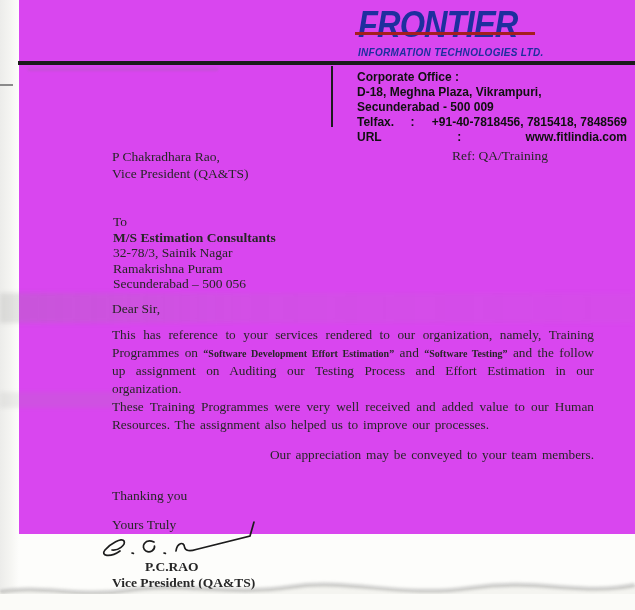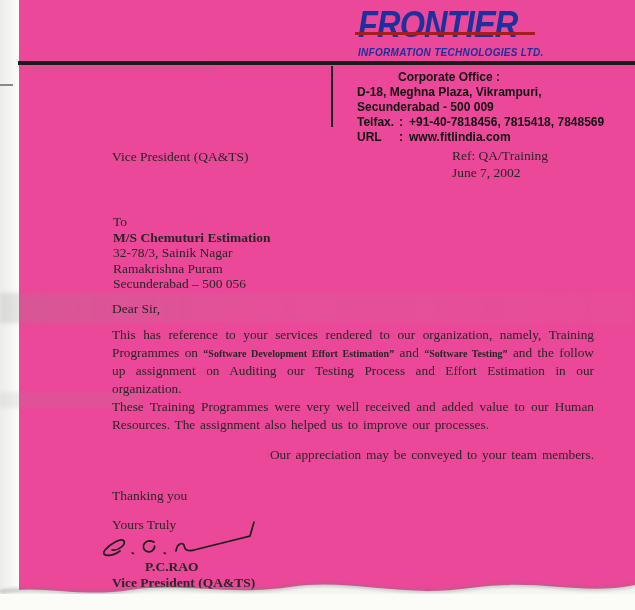--- a/index.html
+++ b/index.html
@@ -4,21 +4,21 @@
 <style>
   :root{
     --logo-blue:#1e2f9e;
     --logo-red:#a51e1e;
     --rule-black:#1a1a1a;
     --ink:#262626;
   }
   *{margin:0;padding:0;box-sizing:border-box;}
   html,body{width:635px;height:610px;overflow:hidden;}
   body{background:#fdfdfb;font-family:"Liberation Serif",serif;position:relative;}
-  .scan{position:absolute;inset:0;width:635px;height:610px;background:#ec4899;}
+  .scan{position:absolute;inset:0;width:635px;height:534px;background:#d946ef;}
 
   
   .edge-left{position:absolute;left:0;top:0;width:19px;height:592px;
     background:linear-gradient(to right,#ececea,#f5f5f2 55%,#fdfdfb);}
   .edge-dash{position:absolute;left:0;top:84px;width:13px;height:2px;background:#8a8a8a;}
   .smudge-top{position:absolute;left:28px;top:68px;width:190px;height:3px;
     background:rgba(120,120,120,.18);filter:blur(1px);}
   .band-mid{position:absolute;left:0;top:293px;width:635px;height:30px;
     background:linear-gradient(to right,rgba(140,140,140,.22),rgba(160,160,160,.10) 40%,rgba(170,170,170,.05));
     filter:blur(2px);}
@@ -34,22 +34,22 @@
     transform:scaleX(.88);transform-origin:left;line-height:1;position:relative;z-index:1;}
   .logo-redline{position:absolute;left:-3px;top:26px;width:180px;height:3px;
     background:var(--logo-red);z-index:2;}
   .logo-sub{font-family:"Liberation Sans",sans-serif;font-style:italic;font-weight:700;
     font-size:10px;letter-spacing:.3px;color:var(--logo-blue);margin-top:4px;}
   .rule{position:absolute;left:18px;top:61px;width:617px;height:3.5px;background:var(--rule-black);}
   .office-vline{position:absolute;left:331px;top:66px;width:2px;height:61px;background:#1c1c1c;}
   .office{position:absolute;left:357px;top:70px;width:270px;
     font-family:"Liberation Sans",sans-serif;font-size:12px;line-height:15px;
     color:#101010;font-weight:600;}
-  .office-h{font-weight:700;margin-left:41px;}
-  .office-row{display:flex;}
+  .office-h{font-weight:700;}
+  .office-row{display:flex;justify-content:space-between;}
   .office-lab{width:42px;flex:none;}
   .office-sep{width:10px;flex:none;}
 
   
   .letter-text{color:var(--ink);font-size:13.5px;line-height:17px;}
   .sender{position:absolute;left:112px;top:148px;}
   .refblock{position:absolute;left:452px;top:147px;}
   .recipient{position:absolute;left:113px;top:214px;line-height:15.5px;}
   .recipient .bold-name{font-weight:700;}
   .salutation{position:absolute;left:112px;top:300px;}
@@ -97,30 +97,30 @@
       <span>+91-40-7818456, 7815418, 7848569</span>
     </div>
     <div class="office-row">
       <span class="office-lab">URL</span>
       <span class="office-sep">:</span>
       <span>www.fitlindia.com</span>
     </div>
   </div>
 
   <div class="sender letter-text">
+    <div>P Chakradhara Rao,</div>
     <div>Vice President (QA&amp;TS)</div>
   </div>
   <div class="refblock letter-text">
     <div>Ref: QA/Training</div>
-    <div>June 7, 2002</div>
   </div>
 
   <div class="recipient letter-text">
     <div>To</div>
-    <div class="bold-name">M/S  Chemuturi Estimation</div>
+    <div class="bold-name">M/S  Estimation Consultants</div>
     <div>32-78/3,  Sainik Nagar</div>
     <div>Ramakrishna Puram</div>
     <div>Secunderabad – 500 056</div>
   </div>
 
   <div class="salutation letter-text">Dear Sir,</div>
 
   <p class="para p1"><span>This has reference to your services rendered to our organization, namely, Training Programmes on </span><b>“Software Development Effort Estimation”</b><span> and </span><b>“Software Testing”</b><span> and the follow up assignment on Auditing our Testing Process and Effort Estimation in our organization.</span></p>
 
   <p class="para p2">These Training Programmes were very well received and added value to our Human Resources. The assignment also helped us to improve our processes.</p>

